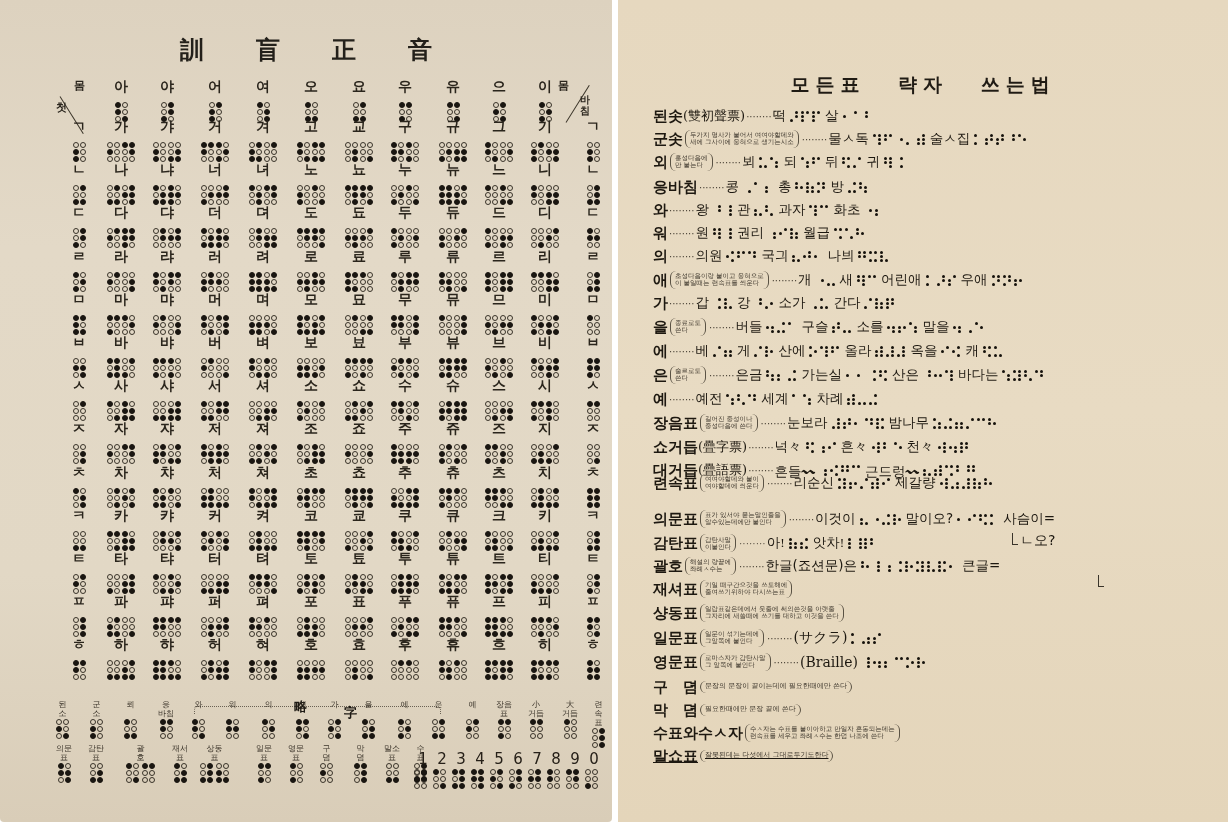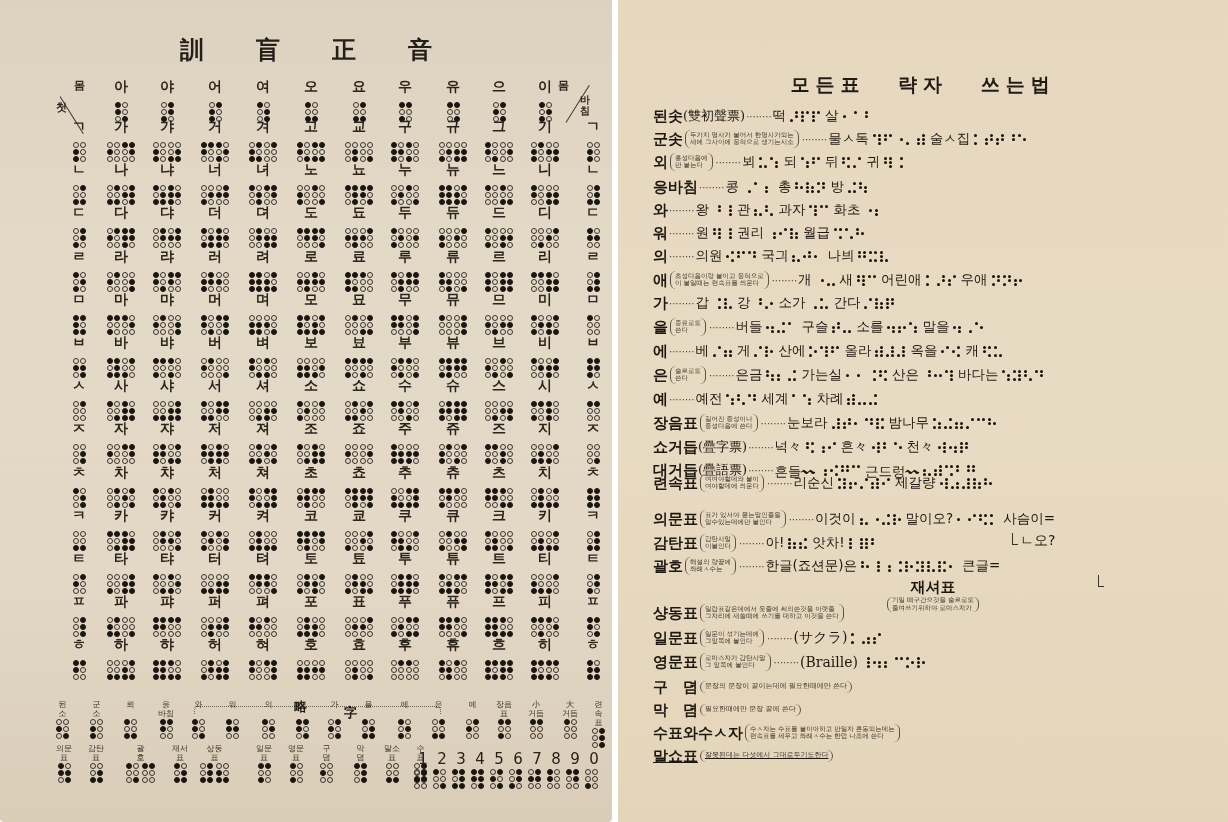--- a/index.html
+++ b/index.html
@@ -3309,21 +3309,21 @@
           <span class="d on"></span>
           <span class="d"></span>
           <span class="d"></span>
           <span class="d"></span>
         </span>
       </span>
     </div>
     <div class="rule-row" style="top: 128px;">
       <span class="rule-term">군솟</span>
       <span class="rule-note">
-        <span>두가지 명사가 붙어서 한명사가되는</span>
+        <span>두가지 명사가 붙어서 여여야할데와</span>
         <span>새에 그사이에 웅혀으로 생기는시소</span>
       </span>
       <span class="dots">········</span>
       <span class="ex">물ㅅ독</span>
       <span class="bdots">
         <span class="bc">
           <span class="d on"></span>
           <span class="d on"></span>
           <span class="d"></span>
           <span class="d on"></span>
@@ -4886,21 +4886,21 @@
           <span class="d on"></span>
           <span class="d"></span>
           <span class="d"></span>
           <span class="d"></span>
           <span class="d on"></span>
           <span class="d"></span>
         </span>
       </span>
       <span class="ex">사슴이=</span>
     </div>
-    <div class="rule-row" style="top: 532px;">
+    <div class="rule-row" style="top: 532px; font-family: Liberation Serif, serif;">
       <span class="rule-term">감탄표</span>
       <span class="rule-note">
         <span>감탄사말</span>
         <span>이붙인다</span>
       </span>
       <span class="dots">········</span>
       <span class="ex">아!</span>
       <span class="bdots">
         <span class="bc">
           <span class="d on"></span>
@@ -5024,25 +5024,25 @@
           <span class="d"></span>
           <span class="d"></span>
           <span class="d on"></span>
           <span class="d"></span>
           <span class="d"></span>
           <span class="d"></span>
         </span>
       </span>
       <span class="ex">큰글=</span>
     </div>
-    <div class="rule-row" style="top: 578px; flex-direction: column;">
+    <div class="rule-row" style="top: 578px;">
       <span class="rule-term">재셔표</span>
       <span class="rule-note">
-        <span>기일 때구간으것을 술르로도</span>
-        <span>줄여쓰기위하야 로마스자가</span>
+        <span>기일 때구간으것을 쓰도해에</span>
+        <span>줄여쓰기위하야 다시쓰는표</span>
       </span>
     </div>
     <div class="rule-row" style="top: 602px;">
       <span class="rule-term">샹동표</span>
       <span class="rule-note">
         <span>일람표같은데에서 웃줄에 써의쓴것을 아랫줄</span>
         <span>그자리에 새쓸때에 쓰기를 대하고 이것을 쓴다</span>
       </span>
     </div>
     <div class="rule-row" style="top: 627px;">

